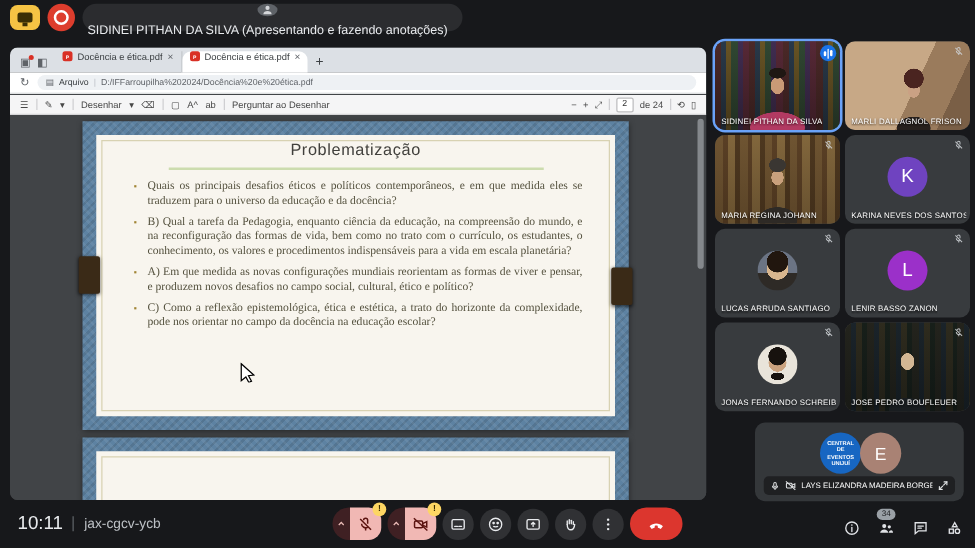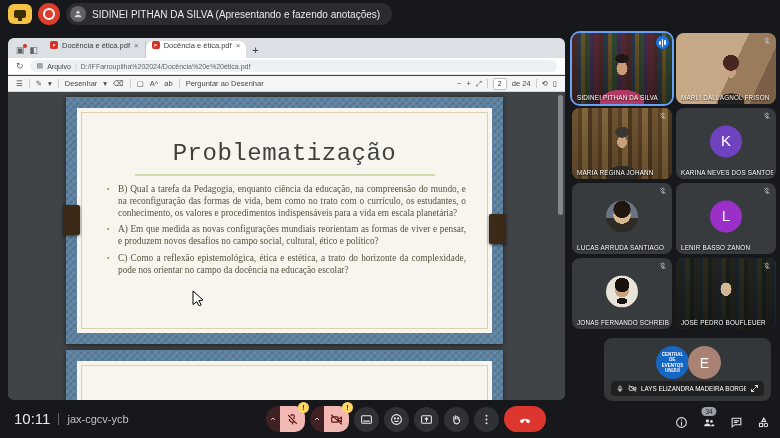--- a/index.html
+++ b/index.html
@@ -8,21 +8,21 @@
   
   .topbar{position:absolute;top:0;left:0;right:0;height:28px;}
   .chip-yellow{position:absolute;left:8px;top:4px;width:24px;height:20px;border-radius:6px;
     background:#f5c344;display:flex;align-items:center;justify-content:center;}
   .chip-yellow .scr{width:12px;height:8px;border-radius:2px;background:#3b2f05;position:relative;}
   .chip-yellow .scr:after{content:"";position:absolute;left:4px;bottom:-3px;width:4px;height:3px;background:#3b2f05;}
   .chip-red{position:absolute;left:38px;top:3px;width:22px;height:22px;border-radius:50%;
     background:#dd3d2d;display:flex;align-items:center;justify-content:center;}
   .chip-red .ring{width:8px;height:8px;border:2.5px solid #fff;border-radius:50%;}
   .presenter-pill{position:absolute;left:66px;top:3px;height:22px;border-radius:11px;background:#2b2c2f;
-    display:flex;align-items:center;gap:6px;padding:0 12px 0 4px;color:#e8eaed;font-size:10px;white-space:nowrap;}
+    display:flex;align-items:center;gap:6px;padding:0 12px 0 4px;color:#e8eaed;font-size:10px;white-space:nowrap;flex-direction:column;}
   .pav{width:16px;height:16px;border-radius:50%;background:#5f6368;display:flex;align-items:center;justify-content:center;color:#d5d7da;}
   
   .win{position:absolute;left:8px;top:38px;width:557px;height:362px;border-radius:6px;overflow:hidden;background:#414447;}
   .tabstrip{position:absolute;top:0;left:0;right:0;height:20px;background:#dce0e5;display:flex;align-items:flex-end;}
   .wicons{display:flex;align-items:center;gap:5px;padding:0 6px 3px 8px;color:#5f6368;font-size:9px;}
   .wicon{position:relative;line-height:1;}
   .wicon .dot{position:absolute;right:-2px;top:-2px;width:4px;height:4px;border-radius:50%;background:#d93025;}
   .tab{height:17px;display:flex;align-items:flex-start;gap:4px;padding:0 6px;font-size:7.5px;color:#3c4043;
        max-width:108px;min-width:96px;box-sizing:border-box;}
   .tab.inactive{border-right:1px solid #c4c7cc;}
@@ -49,22 +49,22 @@
   .pdfview{position:absolute;top:55px;left:0;right:0;bottom:0;background:#414447;overflow:hidden;}
   .slide{position:absolute;left:58px;top:4px;width:437px;height:247px;box-sizing:border-box;padding:11px;
     background:
       repeating-linear-gradient(45deg, rgba(255,255,255,.06) 0 2px, transparent 2px 5px),
       repeating-linear-gradient(-45deg, rgba(0,0,0,.10) 0 2px, transparent 2px 5px),
       #5d82a2;
     box-shadow:0 1px 5px rgba(0,0,0,.55);}
   .slide2{top:257px;height:70px;}
   .paper{position:relative;width:100%;height:100%;background:#f8f5ee;}
   .paper:after{content:"";position:absolute;inset:4px;border:1px solid #d8d2b2;pointer-events:none;}
-  .stitle{margin:0;padding-top:32px;text-align:center;font-family:Liberation Mono, monospace;
-          font-size:24px;font-weight:normal;color:#41403c;letter-spacing:.5px;}
+  .stitle{margin:0;padding-top:4px;text-align:center;font-family:Liberation Sans, sans-serif;
+          font-size:13px;font-weight:normal;color:#41403c;letter-spacing:.5px;}
   .sdivider{width:300px;height:2px;background:#ccdcae;margin:7px auto 8px auto;}
   .sbullets{margin:2px 26px 0 30px;padding:0;list-style:none;font-family:"Liberation Serif",serif;
             font-size:9.3px;line-height:11.8px;color:#55523f;text-align:justify;}
   .sbullets li{position:relative;padding-left:11px;margin-bottom:5px;}
   .sbullets li:before{content:"\25AA";position:absolute;left:0;top:0;color:#a08433;font-size:7px;}
   .bmark{position:absolute;width:17px;height:30px;background:#3a2a17;border-radius:2px;box-shadow:0 1px 3px rgba(0,0,0,.6);}
   .bmark.l{left:55px;top:112px;}
   .bmark.r{left:481px;top:121px;}
   .pscroll{position:absolute;right:2px;top:2px;width:5px;bottom:2px;}
   .pthumb{width:5px;height:120px;border-radius:3px;background:#84888c;}
@@ -222,20 +222,21 @@
         <span>▯</span>
       </div>
     </div>
 
     <div class="pdfview">
       <div class="slide">
         <div class="paper">
           <h1 class="stitle">Problematização</h1>
           <div class="sdivider"></div>
           <ul class="sbullets">
+            <li>Quais os principais desafios éticos e políticos contemporâneos, e em que medida eles se traduzem para o universo da educação e da docência?</li>
             <li>B) Qual a tarefa da Pedagogia, enquanto ciência da educação, na compreensão do mundo, e na reconfiguração das formas de vida, bem como no trato com o currículo, os estudantes, o conhecimento, os valores e procedimentos indispensáveis para a vida em escala planetária?</li>
             <li>A) Em que medida as novas configurações mundiais reorientam as formas de viver e pensar, e produzem novos desafios no campo social, cultural, ético e político?</li>
             <li>C) Como a reflexão epistemológica, ética e estética, a trato do horizonte da complexidade, pode nos orientar no campo da docência na educação escolar?</li>
           </ul>
         </div>
       </div>
       <div class="slide slide2">
         <div class="paper"></div>
       </div>
       <div class="bmark l"></div>

